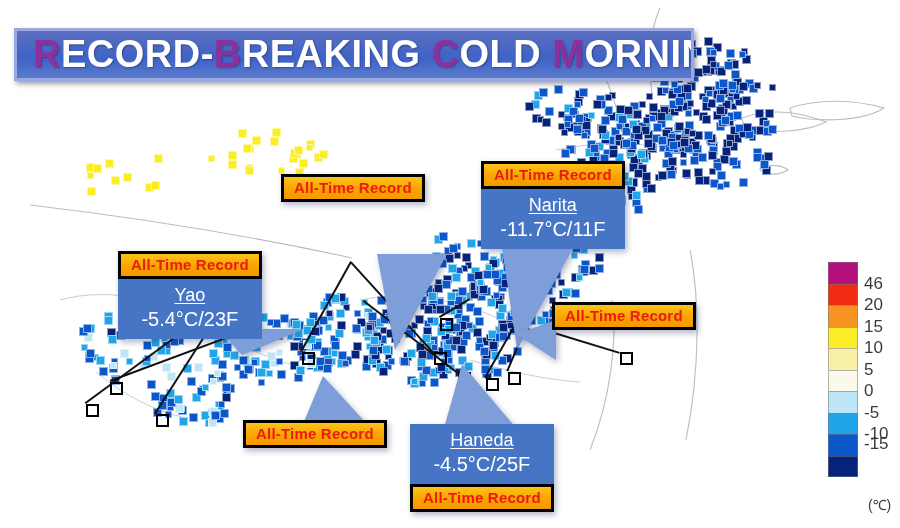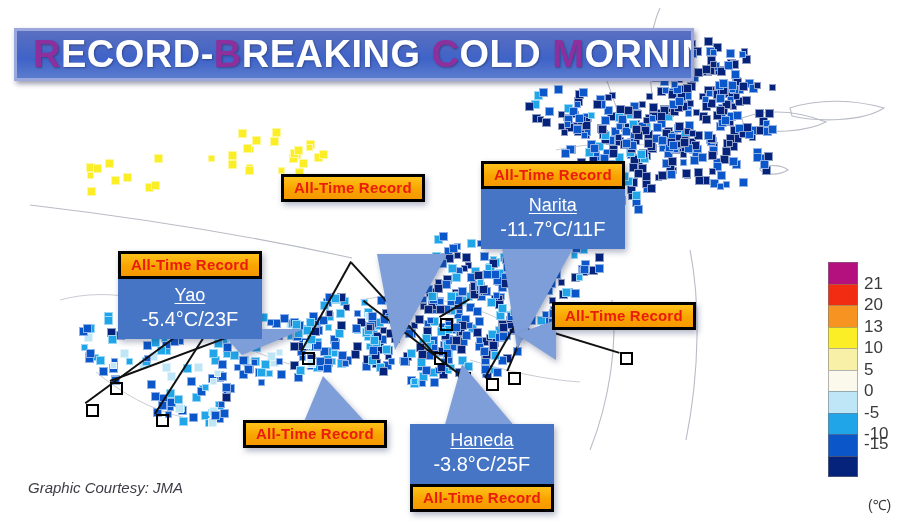--- a/index.html
+++ b/index.html
@@ -1230,46 +1230,45 @@
 
   <div class="callout" style="left:243px; top:420px;">
     <div class="tail" style="left:60px; top:-44px; border-left:20px solid transparent; border-right:44px solid transparent; border-bottom:48px solid #7d9ed8;"></div>
     <div class="badge">All-Time Record</div>
   </div>
 
   <div class="callout" style="left:410px; top:424px;">
     <div class="tail" style="left:34px; top:-60px; border-left:18px solid transparent; border-right:54px solid transparent; border-bottom:64px solid #7d9ed8;"></div>
     <div class="body">
       <div class="place">Haneda</div>
-      <div class="temp">-3.8°C/25F</div>
+      <div class="temp">-4.5°C/25F</div>
     </div>
     <div class="badge">All-Time Record</div>
   </div>
 
   <div class="legend">
     <div class="swatches" id="legend-swatches">
         <div class="sw" style="background: rgb(181, 17, 126);"></div>
         <div class="sw" style="background: rgb(242, 44, 18);"></div>
         <div class="sw" style="background: rgb(247, 148, 33);"></div>
         <div class="sw" style="background: rgb(251, 237, 38);"></div>
         <div class="sw" style="background: rgb(248, 240, 166);"></div>
         <div class="sw" style="background: rgb(251, 248, 236);"></div>
         <div class="sw" style="background: rgb(191, 230, 247);"></div>
         <div class="sw" style="background: rgb(31, 165, 232);"></div>
         <div class="sw" style="background: rgb(11, 86, 200);"></div>
         <div class="sw" style="background: rgb(5, 35, 122);"></div>
       </div>
     <div class="ticks" id="legend-ticks">
-        <div class="tick" style="top: 12.5px;">21</div>
+        <div class="tick" style="top: 12.5px;">46</div>
         <div class="tick" style="top: 34px;">20</div>
-        <div class="tick" style="top: 55.5px;">13</div>
+        <div class="tick" style="top: 55.5px;">15</div>
         <div class="tick" style="top: 77px;">10</div>
         <div class="tick" style="top: 98.5px;">5</div>
         <div class="tick" style="top: 120px;">0</div>
         <div class="tick" style="top: 141.5px;">-5</div>
         <div class="tick" style="top: 163px;">-10</div>
         <div class="tick" style="top: 173px;">-15</div>
       </div>
     <div class="unit">(℃)</div>
   </div>
 
-  <div class="credit">Graphic Courtesy: JMA</div>
 </div>
 
 </body></html>

